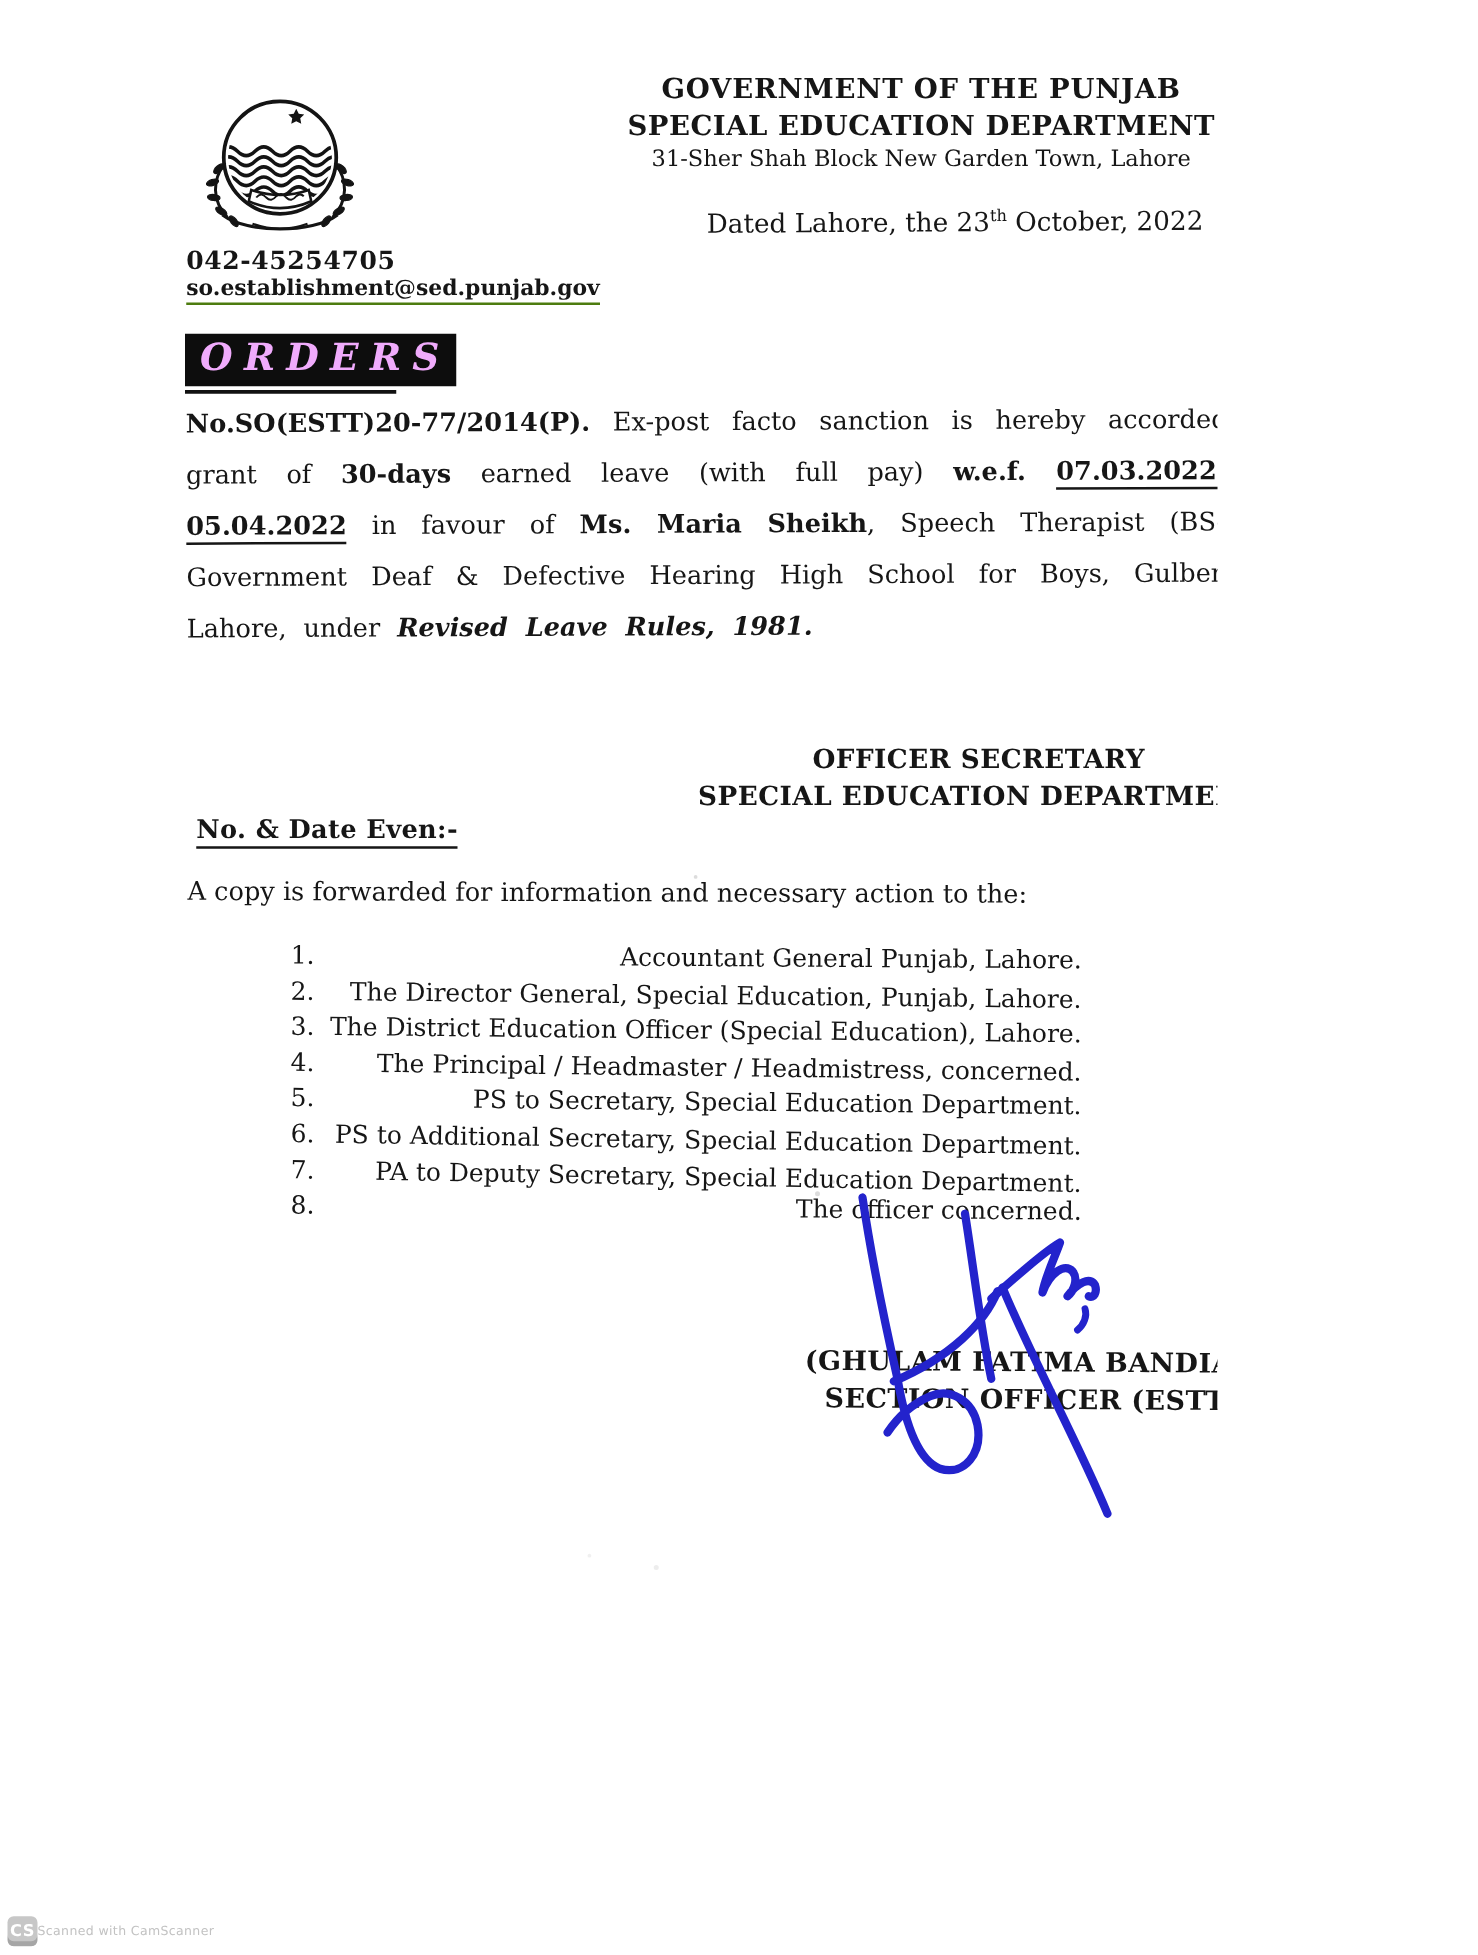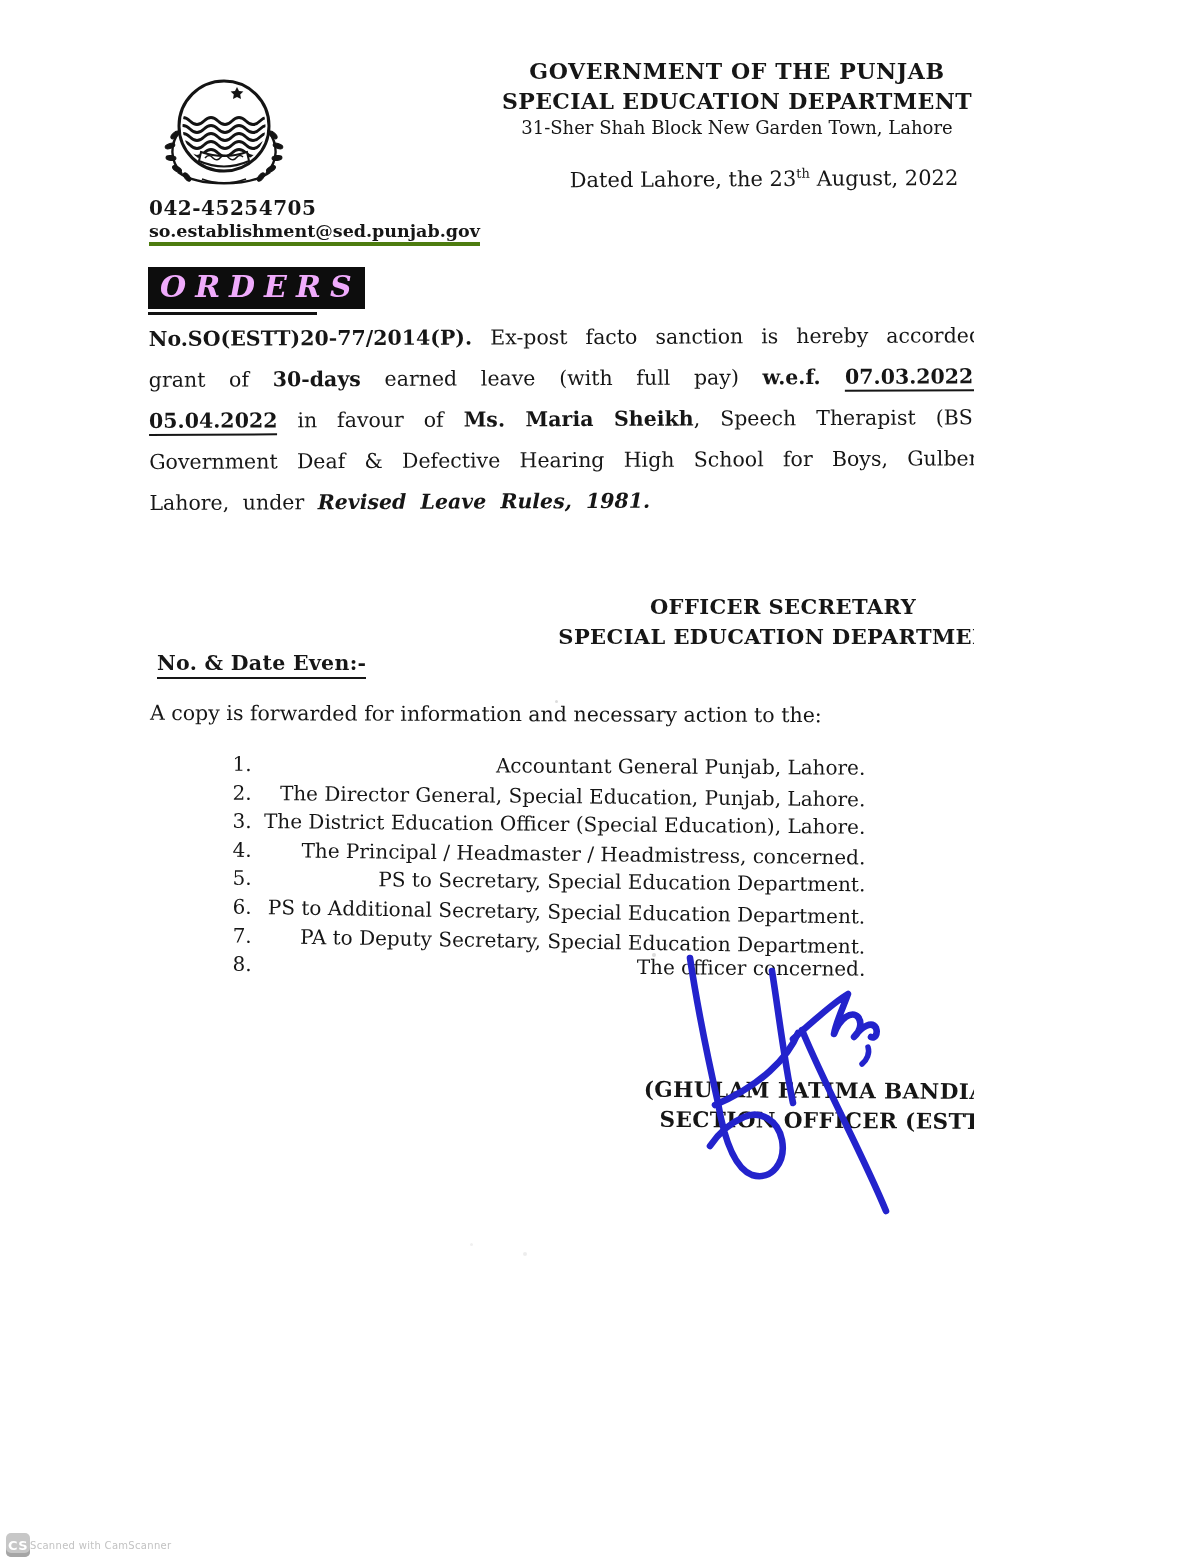--- a/index.html
+++ b/index.html
@@ -11,21 +11,21 @@
   .logo{position:absolute;left:150px;top:74px;width:148px;height:118px;}
   .hdr{position:absolute;left:498px;top:56px;width:478px;text-align:center;}
   .org1{font-size:22px;font-weight:bold;letter-spacing:.6px;line-height:30px;}
   .org2{font-size:22px;font-weight:bold;letter-spacing:.4px;line-height:30px;}
   .addr{font-size:18px;line-height:24px;}
   .dateline{position:absolute;left:548px;top:166px;width:432px;text-align:center;
     font-size:21px;transform:rotate(-.35deg);}
   .dateline sup{font-size:13px;}
   .phone{position:absolute;left:149px;top:196px;font-size:20px;font-weight:bold;letter-spacing:.5px;}
   .email{position:absolute;left:149px;top:221px;font-size:17.5px;font-weight:bold;
-    border-bottom:4px solid #4d7c0f;padding-bottom:1px;text-align:right;}
+    border-bottom:2px solid #4d7c0f;padding-bottom:1px;text-align:right;}
   
   .orders-wrap{position:absolute;left:148px;top:267px;}
   .orders-box{display:inline-block;background:#0d0d0d;color:#f0abfc;
     font-style:italic;font-weight:bold;font-size:30px;letter-spacing:9px;
     padding:2px 4px 5px 12px;}
   .orders-rule{height:3px;background:#111;width:169px;margin-top:3px;}
   
   .order-par{position:absolute;left:149px;top:317px;width:872px;margin:0;
     font-size:20.5px;line-height:41px;text-align:justify;word-spacing:7px;
     transform:rotate(-.25deg);}
@@ -109,21 +109,21 @@
     <path d="M28,98 C48,113 100,113 120,98" fill="none" stroke="#141414" stroke-width="2.4"></path>
     <path d="M52,105 q22,8 44,0" fill="none" stroke="#141414" stroke-width="1.8"></path>
   </svg>
 
   <div class="hdr">
     <div class="org1">GOVERNMENT OF THE PUNJAB</div>
     <div class="org2">SPECIAL EDUCATION DEPARTMENT</div>
     <div class="addr">31-Sher Shah Block New Garden Town, Lahore</div>
   </div>
 
-  <div class="dateline"><span>Dated Lahore, the 23</span><sup>th</sup><span> August, 2022</span></div>
+  <div class="dateline"><span>Dated Lahore, the 23</span><sup>th</sup><span> October, 2022</span></div>
 
   <div class="phone">042-45254705</div>
   <div class="email">so.establishment@sed.punjab.gov</div>
 
   <div class="orders-wrap">
     <span class="orders-box">ORDERS</span>
     <div class="orders-rule"></div>
   </div>
 
   <p class="order-par"><span class="b">No.SO(ESTT)20-77/2014(P).</span><span> Ex-post facto sanction is hereby accorded to grant of </span><span class="b">30-days</span><span> earned leave (with full pay) </span><span class="b">w.e.f. </span><span class="b u">07.03.2022 to 05.04.2022</span><span> in favour of </span><span class="b">Ms. Maria Sheikh</span><span>, Speech Therapist (BS-17), Government Deaf &amp; Defective Hearing High School for Boys, Gulberg-II, Lahore, under </span><span class="b i">Revised Leave Rules, 1981.</span></p>

